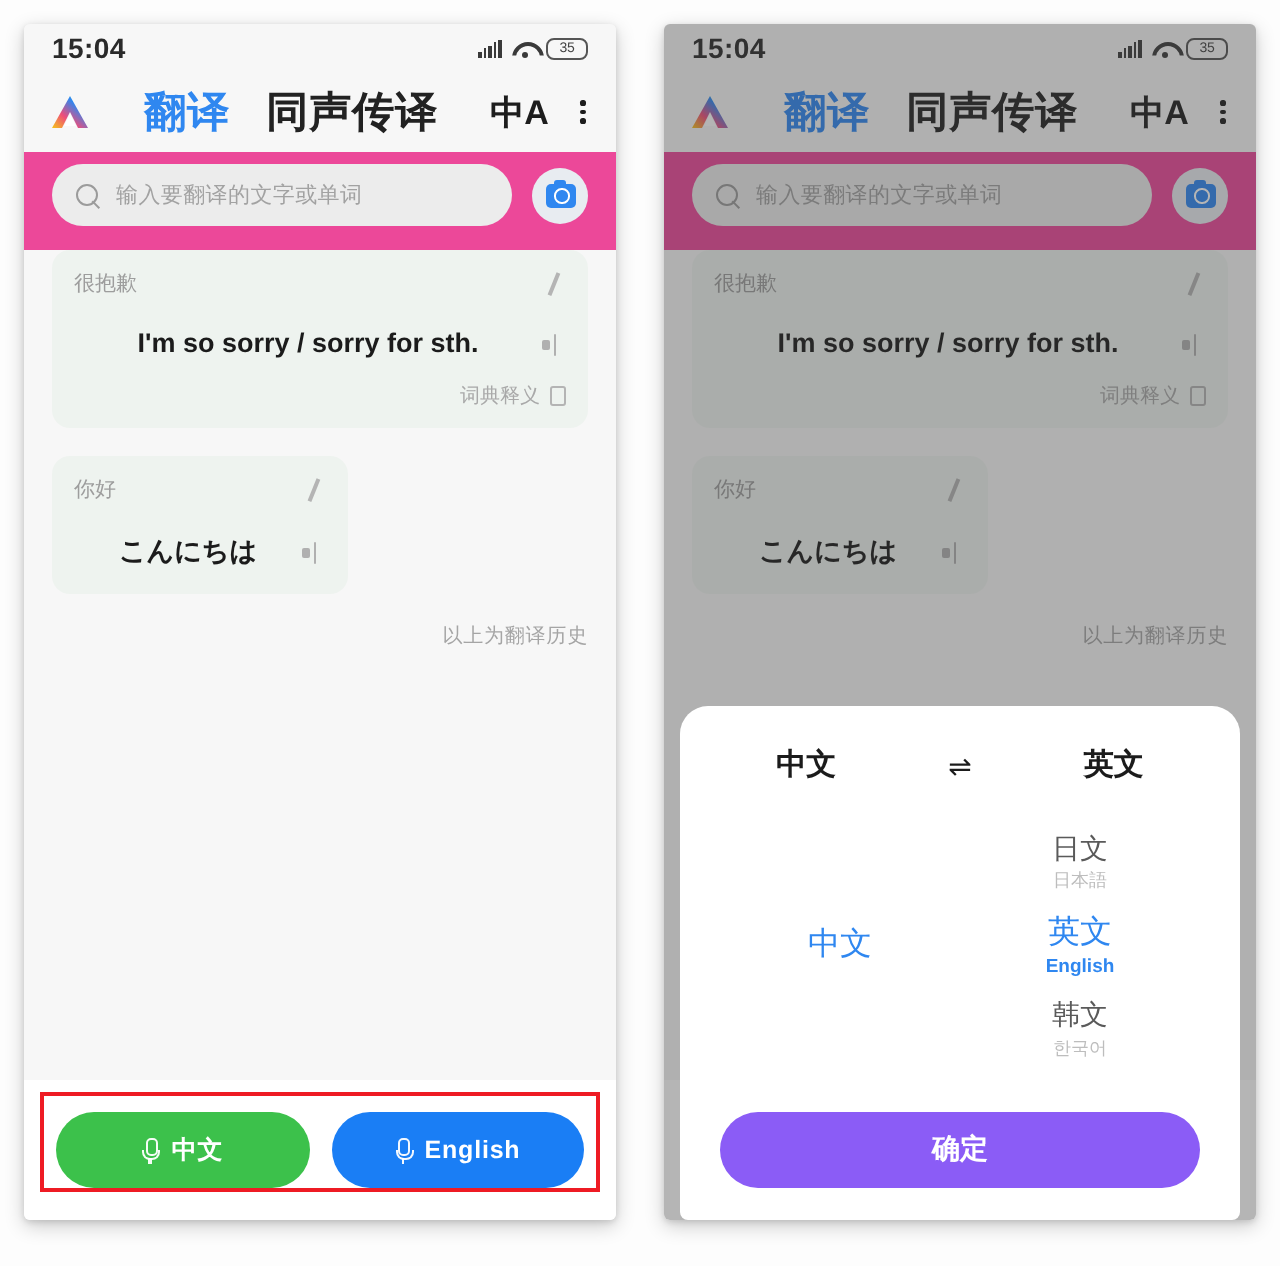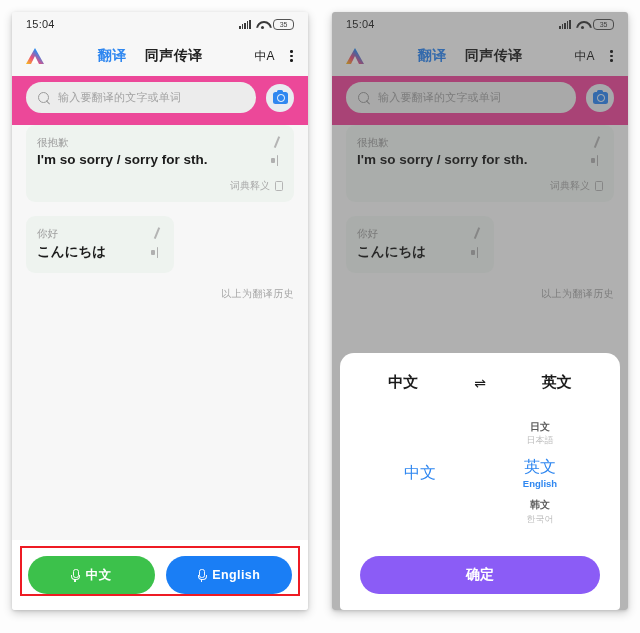--- a/index.html
+++ b/index.html
@@ -30,21 +30,21 @@
     box-shadow: 0 3px 10px rgba(0,0,0,0.20), 0 1px 3px rgba(0,0,0,0.13);
   }
 
   
   .statusbar {
     height: 24px;
     display: flex; align-items: center; justify-content: space-between;
     padding: 0 14px;
     background: #f7f7f7;
   }
-  .status-time { font-size: 11px; color: #2a2a2a; font-weight: 400; letter-spacing: .2px; }
+  .status-time { font-size: 14px; color: #2a2a2a; font-weight: 700; letter-spacing: .2px; }
   .status-icons { display: flex; align-items: center; gap: 5px; }
   .ico-signal { display: flex; align-items: flex-end; gap: 1px; height: 9px; }
   .ico-signal i { display: block; width: 1.6px; background: #3a3a3a; }
   .ico-signal i:nth-child(1){ height:3px } .ico-signal i:nth-child(2){ height:4.5px }
   .ico-signal i:nth-child(3){ height:6px } .ico-signal i:nth-child(4){ height:7.5px }
   .ico-signal i:nth-child(5){ height:9px }
   .ico-wifi { position: relative; width: 12px; height: 9px; }
   .ico-wifi::before {
     content:""; position:absolute; left:0; top:1px; width:12px; height:12px;
     border:2px solid #3a3a3a; border-radius:50%;
@@ -63,24 +63,24 @@
   
   .appbar {
     height: 40px;
     display: flex; align-items: center;
     padding: 0 12px;
     background: #f7f7f7;
   }
   .logo { width: 22px; height: 20px; position: relative; flex: 0 0 auto; }
   .logo svg { display:block; }
   .tabs { flex: 1; display: flex; align-items: center; justify-content: center; gap: 18px; }
-  .tab { font-size: 14px; font-weight: 700; color: #222; letter-spacing: .5px; }
+  .tab { font-size: 21px; font-weight: 700; color: #222; letter-spacing: .5px; }
   .tab.active { color: #2f87f0; }
   .bar-actions { display: flex; align-items: center; gap: 13px; flex: 0 0 auto; }
-  .ico-lang { font-size: 12px; color: #1d1d1d; font-weight: 400; line-height: 1; }
+  .ico-lang { font-size: 17px; color: #1d1d1d; font-weight: 700; line-height: 1; }
   .ico-more { display:flex; flex-direction:column; gap:2px; align-items:center; padding: 2px 3px;}
   .ico-more i { width:2.6px; height:2.6px; border-radius:50%; background:#1d1d1d; display:block; }
 
   
   .searchrow {
     display: flex; align-items: center; gap: 10px;
     padding: 6px 14px 12px 14px;
     background: #ec4899;
   }
   .searchbox {
@@ -132,21 +132,21 @@
   .card-src {
     flex: 1; font-size: 10.5px; color: #9d9d9d; line-height: 1.45;
   }
   .ico-edit {
     flex: 0 0 auto; width: 11px; height: 12px; position: relative; margin-top: 1px;
   }
   .ico-edit::before {
     content:""; position:absolute; left:4px; top:0; width:1.5px; height:12px;
     background:#b4b4b4; transform: rotate(22deg);
   }
-  .card-trrow { display:flex; align-items:flex-end; gap: 0; margin-top: 0; }
+  .card-trrow { display:flex; align-items:flex-end; gap: 0; margin-top: 12px; text-align: center; }
   .card-tr {
     flex: 1; font-size: 13.5px; color: #1b1b1b; font-weight: 700; line-height: 1.42;
   }
   .ico-speaker { flex:0 0 auto; width: 12px; height: 11px; position: relative; margin-bottom: 3px; }
   .ico-speaker::before {
     content:""; position:absolute; left:0; top:3px; width:4px; height:5px;
     background:#b0b0b0; border-radius:1px;
   }
   .ico-speaker::after {
     content:""; position:absolute; left:5.5px; top:0px; width:1.8px; height:11px;
@@ -215,21 +215,21 @@
     padding: 6px 0 4px 0;
   }
   .dlg-head-lang { font-size: 15px; font-weight: 700; color: #1b1b1b; width: 62px; text-align:center; }
   .ico-swap { font-size: 14px; color: #1b1b1b; line-height: 1; }
   .dlg-pickers {
     display: flex; justify-content: space-between;
     padding: 6px 10px 2px 10px; height: 150px;
   }
   .picker { width: 108px; display: flex; flex-direction: column; align-items: center; justify-content: center; gap: 10px; }
   .pick-item { text-align: center; opacity: 1; }
-  .pick-item .zh { font-size: 10px; color: #5a5a5a; font-weight: 700; line-height: 1.25; }
+  .pick-item .zh { font-size: 14px; color: #5a5a5a; font-weight: 400; line-height: 1.25; }
   .pick-item .native { font-size: 9px; color: #bdbdbd; margin-top: 1px; }
   .pick-item.sel .zh { color: #2f87f0; font-size: 16px; font-weight: 500; }
   .pick-item.sel .native { color: #2f87f0; font-weight: 700; font-size: 9.5px; }
   .pick-item.pad { visibility: hidden; }
   .dlg-actions { display: flex; gap: 12px; padding: 10px 4px 0 4px; }
   .dlg-btn {
     flex: 1; height: 38px; border-radius: 19px;
     display:flex; align-items:center; justify-content:center;
     font-size: 14px; font-weight: 700;
   }

